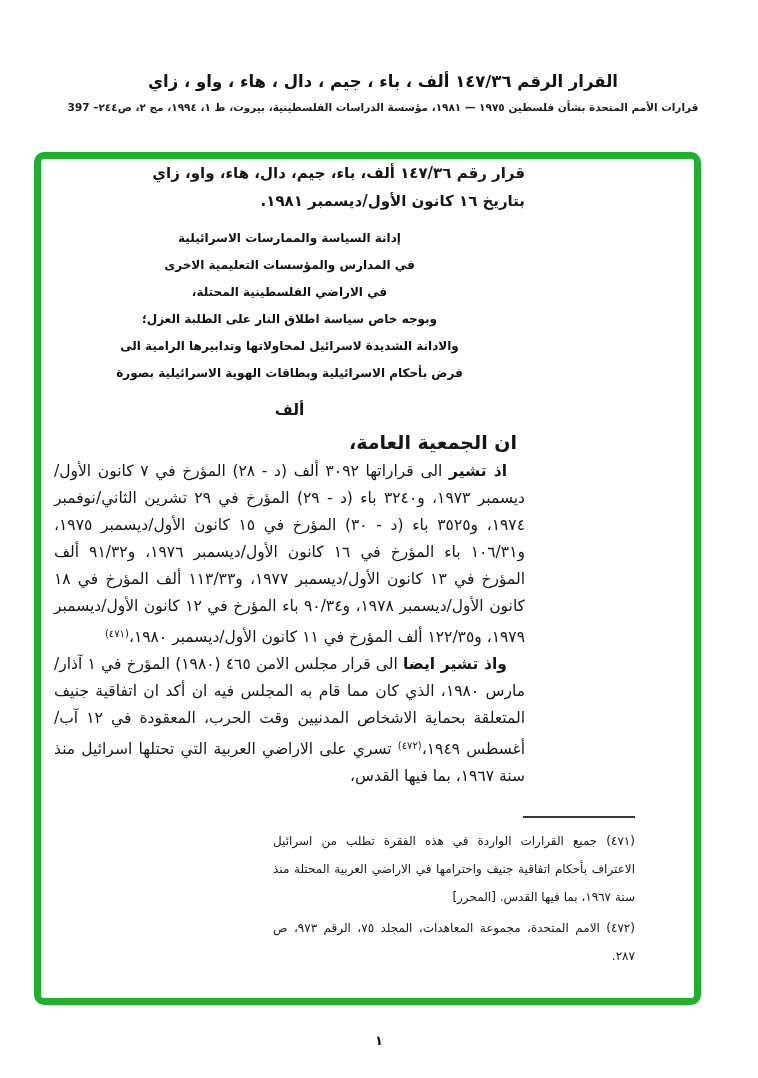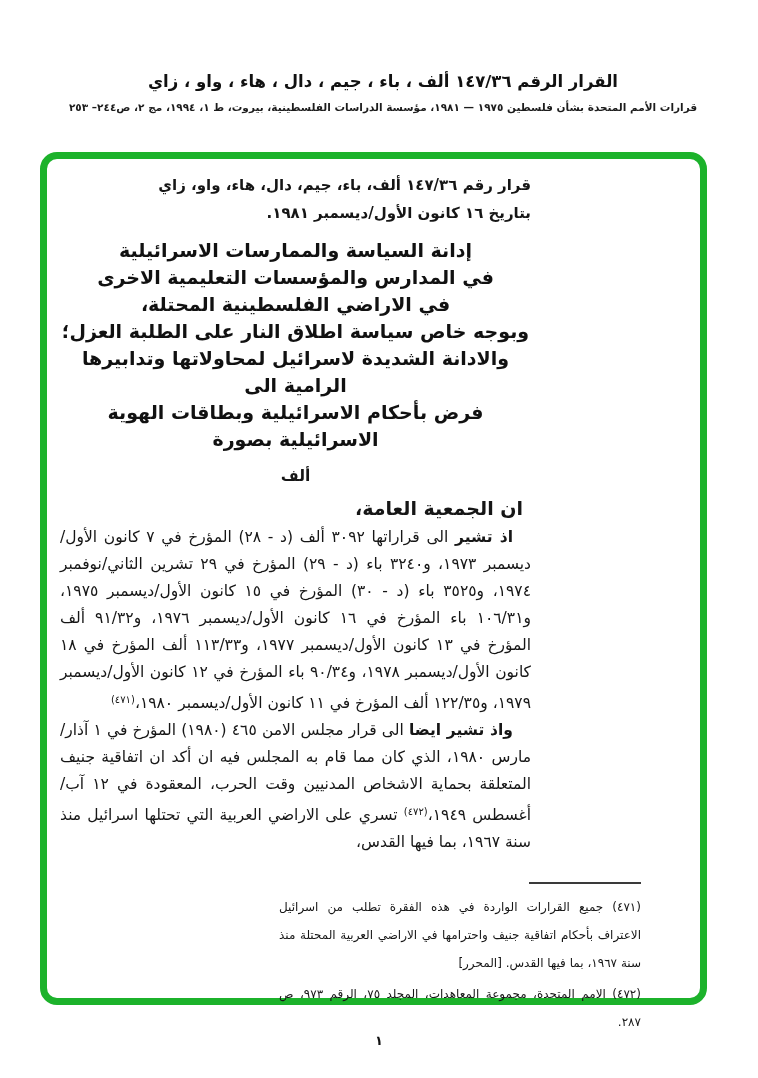--- a/index.html
+++ b/index.html
@@ -32,40 +32,40 @@
   .doc-source {
     margin-top: 10px;
     font-size: 10.5px;
     font-weight: bold;
     color: #1c1c1c;
   }
   
   .green-box {
     position: absolute;
     top: 152px;
-    left: 40px;
+    left: 34px;
     width: 667px;
     height: 853px;
     border: 7px solid #1cb22b;
-    border-radius: 17px;
-    padding: 12px 169px 0 13px; 
+    border-radius: 10px;
+    padding: 0 169px 0 13px; 
     direction: rtl;
   }
   .intro {
     width: 420px;            
     font-size: 15px;
     font-weight: bold;
     line-height: 28px;
     text-align: right;
   }
   .title-block {
     margin-top: 10px;
     text-align: center;
     font-weight: bold;
-    font-size: 19px;
+    font-size: 12px;
     line-height: 27px;
     color: #111;
   }
   .section-label {
     margin: 14px 0 10px 0;
     text-align: center;
     font-weight: bold;
     font-size: 15.5px;
   }
   .opening {
@@ -115,21 +115,21 @@
     color: #111;
   }
 </style>
 </head>
 <body>
 
 <div class="page">
 
   <header class="doc-header">
     <div class="doc-title">القرار الرقم ١٤٧/٣٦ ألف ، باء ، جيم ، دال ، هاء ، واو ، زاي</div>
-    <div class="doc-source">قرارات الأمم المتحدة بشأن فلسطين ١٩٧٥ — ١٩٨١، مؤسسة الدراسات الفلسطينية، بيروت، ط ١، ١٩٩٤، مج ٢، ص٢٤٤– ٢٥٣</div>
+    <div class="doc-source">قرارات الأمم المتحدة بشأن فلسطين ١٩٧٥ — ١٩٨١، مؤسسة الدراسات الفلسطينية، بيروت، ط ١، ١٩٩٤، مج ٢، ص٢٤٤– 397</div>
   </header>
 
   <div class="green-box">
 
     <div class="intro">
       <span>قرار رقم ١٤٧/٣٦ ألف، باء، جيم، دال، هاء، واو، زاي بتاريخ ١٦</span>
       <span>كانون الأول/ديسمبر ١٩٨١.</span>
     </div>
 
     <div class="title-block">

